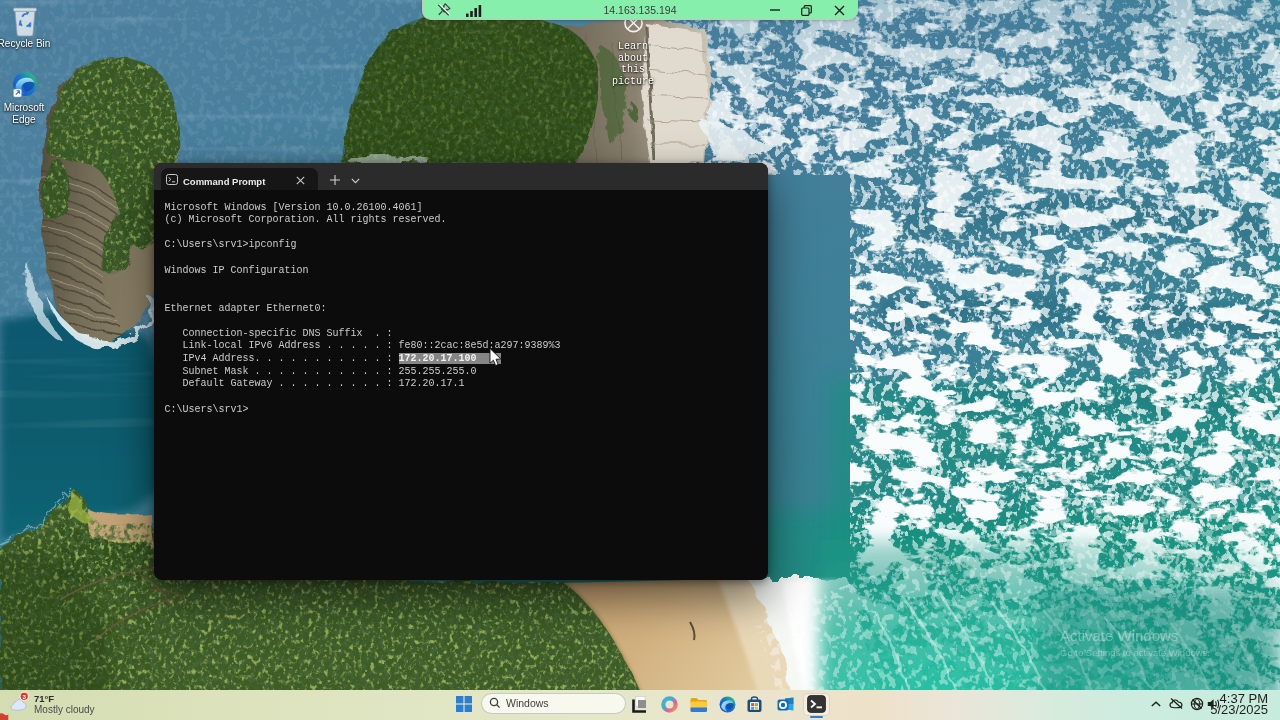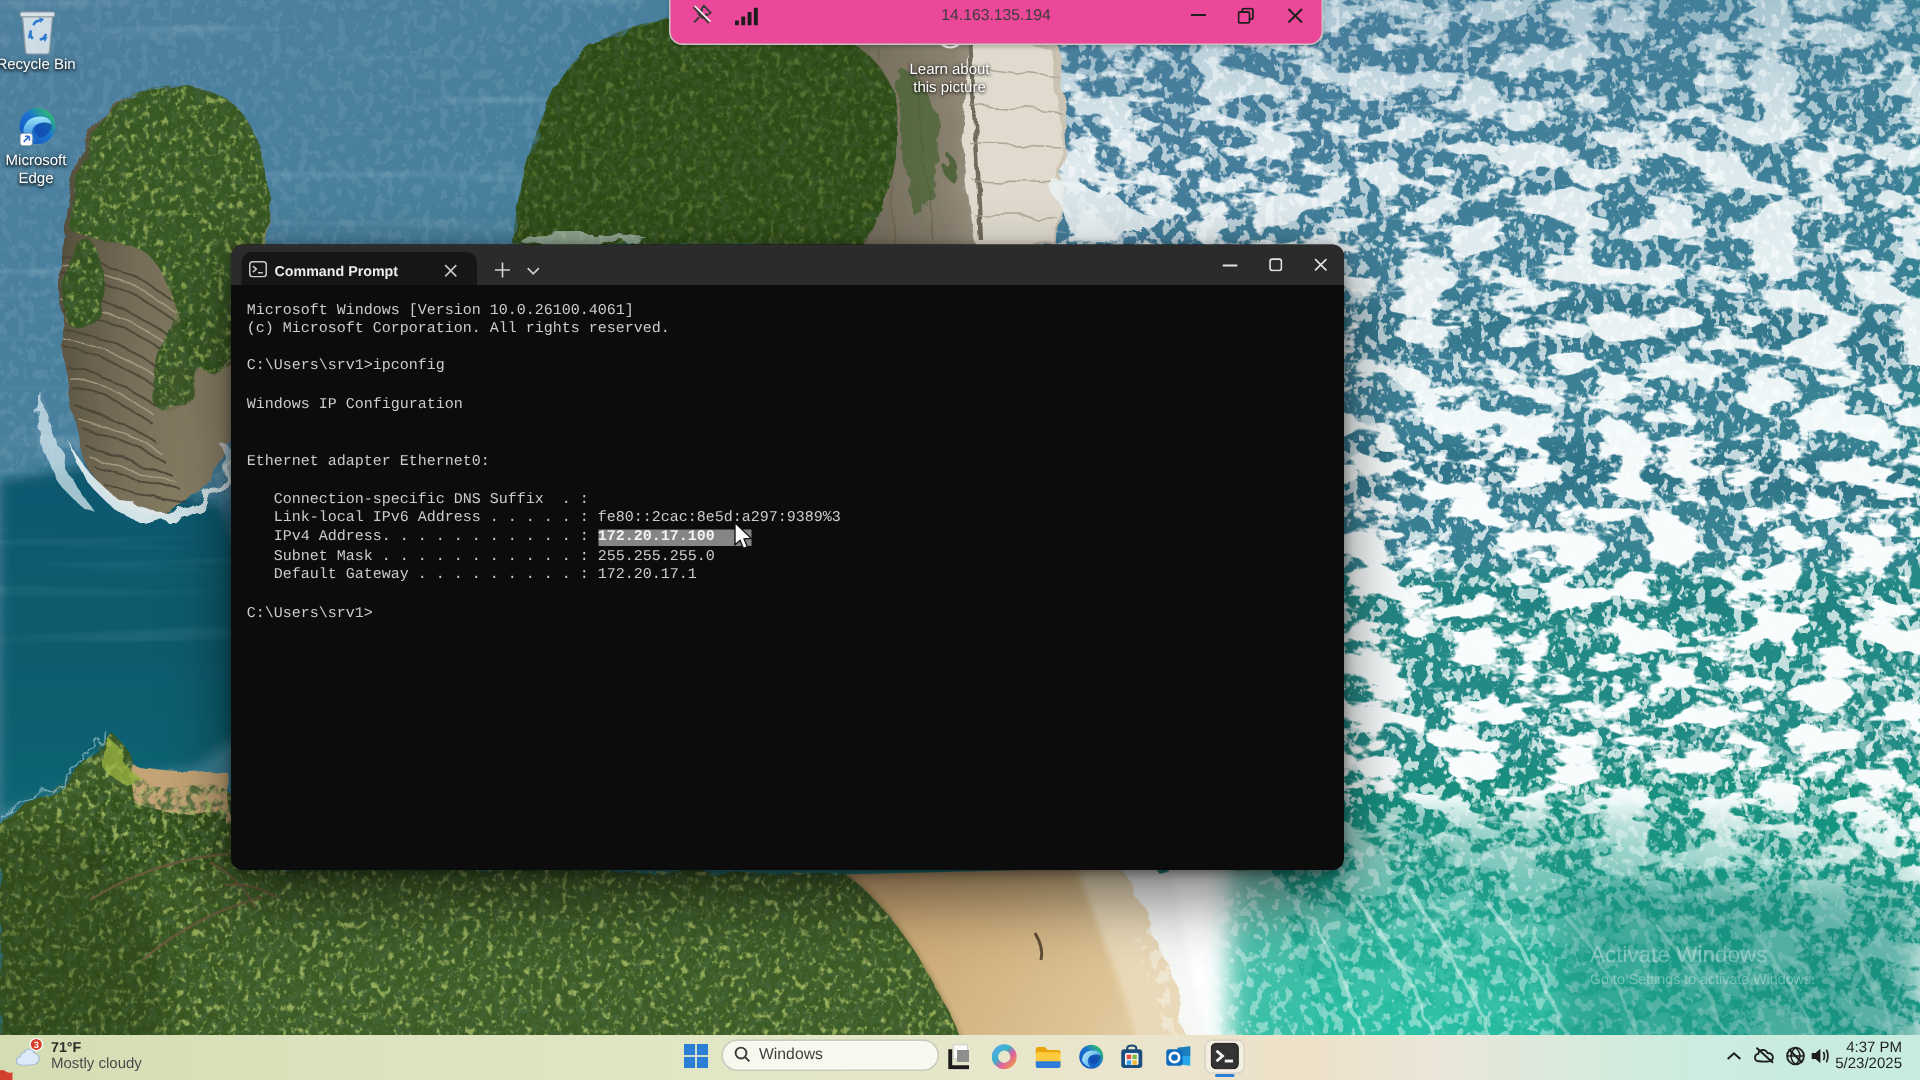--- a/index.html
+++ b/index.html
@@ -1,35 +1,35 @@
 <!DOCTYPE html>
 <html><head>
 <meta charset="utf-8">
 <style>
   html,body{margin:0;padding:0;}
   *{-webkit-font-smoothing:antialiased;}
   #screen{-webkit-font-smoothing:antialiased;position:relative;width:1280px;height:720px;overflow:hidden;font-family:"Liberation Sans",sans-serif;background:#3a7d95;}
   #wall{position:absolute;left:0;top:0;width:1280px;height:720px;}
   .abs{position:absolute;}
   
-  #rdpbar{position:absolute;left:422px;top:0;width:436px;height:30px;background:#ec4899;border:1px solid #c6c6c3;border-top:none;border-radius:0 0 9px 9px;box-sizing:border-box;z-index:40;box-shadow:0 1px 3px rgba(0,0,0,0.22);margin-left:24px;}
+  #rdpbar{position:absolute;left:422px;top:0;width:436px;height:20px;background:#86efac;border:1px solid #c6c6c3;border-top:none;border-radius:0 0 9px 9px;box-sizing:border-box;z-index:40;box-shadow:0 1px 3px rgba(0,0,0,0.22);}
   #rdpbar .ip{position:absolute;left:0;right:0;top:3.5px;text-align:center;font-size:10.5px;color:#3c3c3c;}
   
   .dlabel{position:absolute;color:#fff;font-size:10px;text-align:center;text-shadow:0 1px 2px rgba(0,0,0,0.9),0 0 3px rgba(0,0,0,0.55);line-height:11.5px;z-index:5;}
   
-  #cmd{position:absolute;left:154px;top:163px;width:742px;height:417px;background:#0c0c0c;border-radius:8px;box-shadow:0 18px 45px rgba(0,0,0,0.55),0 2px 8px rgba(0,0,0,0.4);overflow:hidden;z-index:20;}
+  #cmd{position:absolute;left:154px;top:163px;width:614px;height:417px;background:#0c0c0c;border-radius:8px;box-shadow:0 18px 45px rgba(0,0,0,0.55),0 2px 8px rgba(0,0,0,0.4);overflow:hidden;z-index:20;}
   #cmdtitle{position:absolute;left:0;top:0;right:0;height:27px;background:#2b2b2b;}
   #cmdtab{position:absolute;left:7px;top:5px;width:157px;height:22px;background:#161616;border-radius:7px 7px 0 0;}
   #cmdtab .tname{position:absolute;left:22px;top:7px;font-size:9.5px;font-weight:700;color:#ececec;letter-spacing:0px;top:7.5px;}
   #cmdtext{position:absolute;left:6.5px;top:34.5px;margin:4px;font-family:"Liberation Mono",monospace;font-size:10px;line-height:12.63px;color:#cccccc;white-space:pre;}
   #cmdtext .sel{background:#858585;color:#f2f2f2;font-weight:bold;}
   
   #taskbar{position:absolute;left:0;top:690px;width:1280px;height:30px;z-index:30;
     background:linear-gradient(90deg,#d4dcb2 0%,#dbe2bb 15%,#e1e6c4 35%,#e6e7ca 50%,#ebe4cd 60%,#eee1c9 68%,#eae6d9 75%,#d8ebdc 82%,#ccecdf 88%,#c7ecde 100%);}
-  #traytime{position:absolute;right:12px;top:694px;text-align:right;font-size:10px;color:#1e1e1e;line-height:10.5px;z-index:31;}
+  #traytime{position:absolute;right:12px;top:694px;text-align:right;font-size:13px;color:#1e1e1e;line-height:10.5px;z-index:31;}
   .tz{position:absolute;z-index:31;}
 </style>
 </head>
 <body>
 <div id="screen">
   <svg id="wall" viewBox="0 0 1280 720" xmlns="http://www.w3.org/2000/svg">
 <defs>
   <linearGradient id="sea" x1="0%" y1="0%" x2="85%" y2="100%">
     <stop offset="0" stop-color="#4d7f9e"></stop>
     <stop offset="0.38" stop-color="#45809c"></stop>
@@ -307,21 +307,21 @@
     <path d="M11.9,14.9 Q12.5,19.4 16,20.8 Q19.6,19.9 21.7,17.2 Q24.1,13.9 23.5,11.9 Q19.6,9.8 15.1,11.3 Q12.1,12.4 11.9,14.9 Z" fill="#0d3fa5" opacity="0.6"></path>
     <rect x="2.5" y="18" width="8" height="8" rx="1.6" fill="#fff" stroke="#9aa4ac" stroke-width="0.5"></rect>
     <path d="M4.8,23.6 L8.6,19.8 M8.6,19.8 L5.6,19.8 M8.6,19.8 L8.6,22.8" stroke="#2f6fd1" stroke-width="1.1" fill="none"></path>
   </svg>
   <div class="dlabel" style="left:-8px;top:102px;width:64px;">Microsoft<br>Edge</div>
 
   <svg class="abs" style="left:622px;top:12px;z-index:5;" width="24" height="24" viewBox="0 0 24 24">
     <circle cx="11.5" cy="11" r="8.6" fill="none" stroke="#f0f0f0" stroke-width="1.6"></circle>
     <path d="M5.7,5.2 L17.3,16.8 M17.3,5.2 L5.7,16.8" stroke="#f0f0f0" stroke-width="1.6"></path>
   </svg>
-  <div class="dlabel" style="left:601px;top:41px;width:64px;">Learn about<br>this picture</div>
+  <div class="dlabel" style="left:601px;top:41px;width:64px;font-family:Liberation Mono, monospace;">Learn about<br>this picture</div>
 
   <div id="cmd">
     <div id="cmdtitle"></div>
     <div id="cmdtab">
       <svg class="abs" style="left:4.5px;top:6px;" width="12" height="11" viewBox="0 0 12 11">
         <rect x="0.5" y="0.5" width="11" height="10" rx="2" fill="none" stroke="#c9c9c9" stroke-width="1"></rect>
         <path d="M2.6,3.4 L4.9,5.4 L2.6,7.4" fill="none" stroke="#c9c9c9" stroke-width="1"></path>
         <path d="M6,7.8 L9.2,7.8" stroke="#c9c9c9" stroke-width="1"></path>
       </svg>
       <span class="tname">Command Prompt</span>

